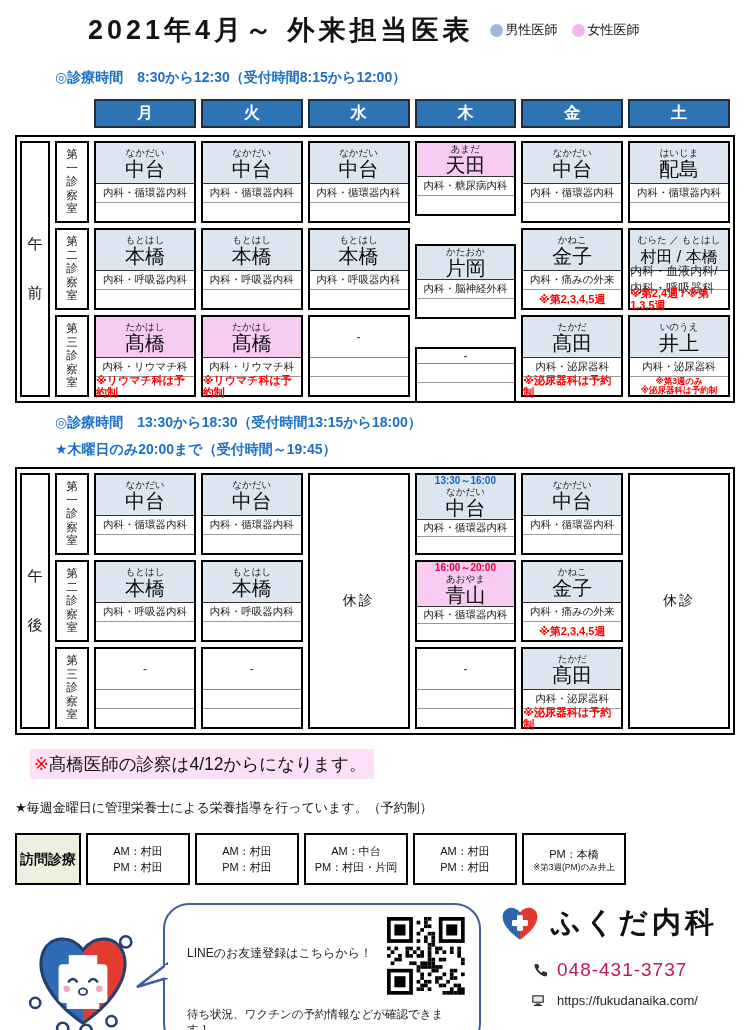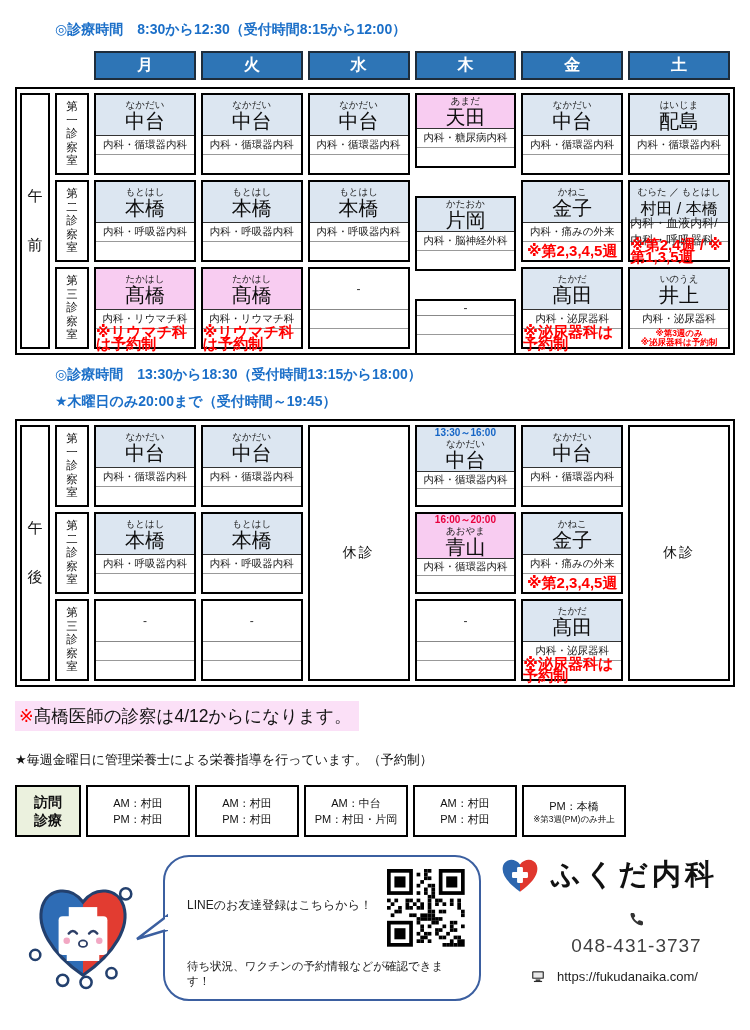--- a/index.html
+++ b/index.html
@@ -29,52 +29,65 @@
   .name-area{flex:1;display:flex;flex-direction:column;align-items:center;justify-content:center;border-bottom:1.5px solid #333;}
   .name-area.bg-blue{background:var(--cell-blue);text-align:right;}
   .name-area.bg-pink{background:var(--cell-pink);}
   .name-area.bg-none{border-bottom:1px solid #888;}
   .time-line{font-size:10px;font-weight:bold;line-height:11px;}
   .furigana{font-size:9.5px;line-height:12px;color:#222;}
   .doc-name{font-size:20px;line-height:21px;font-weight:500;color:#0d0d0d;}
   .doc-name.small-name{font-size:16px;}
   .dept{height:18px;display:flex;align-items:center;justify-content:center;font-size:10.5px;color:#1a1a1a;border-bottom:1px solid #999;}
   .dept.small-dept{font-size:12px;}
-  .note{height:18px;display:flex;flex-direction:column;align-items:center;justify-content:center;font-size:15px;font-weight:bold;color:var(--note-red);line-height:12px;}
+  .note{height:18px;display:flex;flex-direction:column;align-items:center;justify-content:center;font-size:11px;font-weight:bold;color:var(--note-red);line-height:12px;}
   .note.two-line{font-size:8.5px;line-height:9px;}
   .empty-mark{font-size:12px;color:#333;}
   
-  .notice-highlight{margin:14px 0 0 15px;}
+  .notice-highlight{margin:14px 0 0 30px;}
   .notice-highlight .chip{display:inline-block;background:var(--highlight-pink);padding:3px 8px 3px 4px;font-size:17.5px;}
   .notice-highlight .mark{color:var(--note-red);}
   .notice-star{margin:20px 0 0 15px;font-size:13px;color:#141414;}
   
   .visiting{margin:16px 15px 0 15px;display:grid;grid-template-columns:66px repeat(6,1fr);gap:5px;}
-  .visit-label{border:2px solid #000;background:var(--visit-green);display:flex;flex-direction:column;align-items:center;justify-content:center;font-size:14px;font-weight:bold;line-height:18px;box-sizing:border-box;height:52px;}
+  .visit-label{border:2px solid #000;background:var(--visit-green);display:flex;align-items:center;justify-content:center;font-size:14px;font-weight:bold;line-height:18px;box-sizing:border-box;height:52px;}
   .visit-cell{border:2px solid #000;display:flex;flex-direction:column;align-items:center;justify-content:center;font-size:11px;line-height:16px;box-sizing:border-box;height:52px;white-space:nowrap;}
   .visit-cell .small-line{font-size:8.5px;line-height:11px;}
   
   .footer{margin:18px 10px 0 22px;display:flex;align-items:flex-start;}
   .mascot-wrap{width:125px;flex:none;margin-top:18px;}
   .bubble{position:relative;flex:none;width:318px;min-height:128px;border:2.5px solid #3b5fa0;border-radius:26px;margin-left:16px;padding:12px 14px 10px 22px;box-sizing:border-box;background:#fff;}
   .bubble-top{display:flex;align-items:flex-start;}
   .bubble-line1{flex:1;font-size:12px;color:#222;padding-top:28px;}
   .bubble-line2{font-size:11.5px;color:#222;margin-top:8px;}
   .bubble-tail{position:absolute;left:-29px;top:56px;}
   .clinic-info{flex:1;padding-left:18px;}
   .clinic-name-row{display:flex;align-items:center;gap:10px;}
   .clinic-name{font-size:29px;font-weight:700;letter-spacing:4px;color:#111;}
-  .phone-row{display:flex;align-items:center;gap:8px;margin:16px 0 0 34px;font-size:19px;letter-spacing:1px;color:#404040;flex-direction:column;}
+  .phone-row{display:flex;align-items:center;gap:8px;margin:16px 0 0 34px;font-size:19px;letter-spacing:1px;color:#be185d;}
   .url-row{display:flex;align-items:center;gap:12px;margin:12px 0 0 32px;font-size:13px;color:#222;}
 </style>
 </head>
 <body>
 
 <div>
 
+  <div class="title-row">
+    <h1 class="page-title">2021年4月～ 外来担当医表</h1>
+    <div class="legend">
+      <span class="legend-item">
+        <span class="dot" id="dot-male" style="background: rgb(159, 182, 222);"></span>
+        <span>男性医師</span>
+      </span>
+      <span class="legend-item">
+        <span class="dot" id="dot-female" style="background: rgb(242, 184, 238);"></span>
+        <span>女性医師</span>
+      </span>
+    </div>
+  </div>
 
   <div class="hours">◎診療時間　8:30から12:30（受付時間8:15から12:00）</div>
 
   <div class="day-head-row" id="day-head-row">
       <div class="day-box" style="grid-column: 3;">月</div>
       <div class="day-box" style="grid-column: 4;">火</div>
       <div class="day-box" style="grid-column: 5;">水</div>
       <div class="day-box" style="grid-column: 6;">木</div>
       <div class="day-box" style="grid-column: 7;">金</div>
       <div class="day-box" style="grid-column: 8;">土</div>

